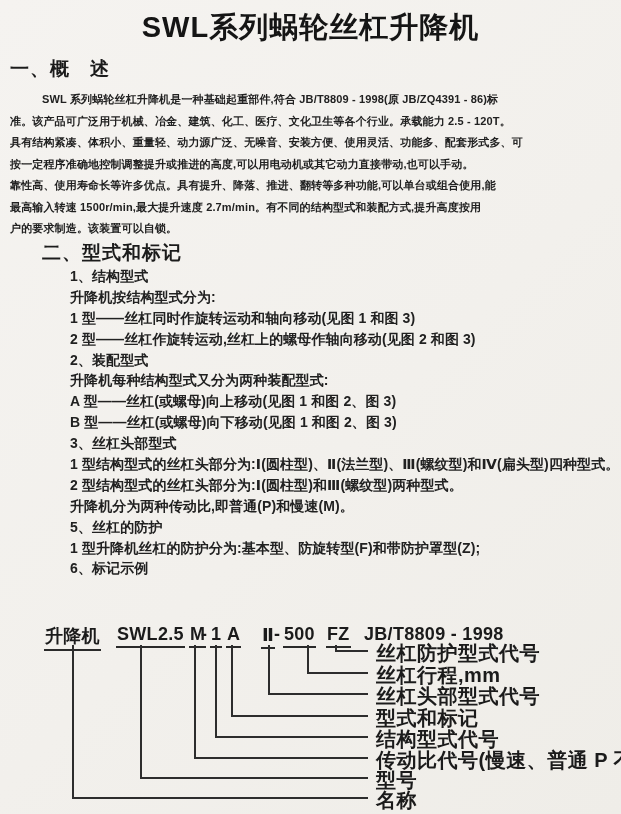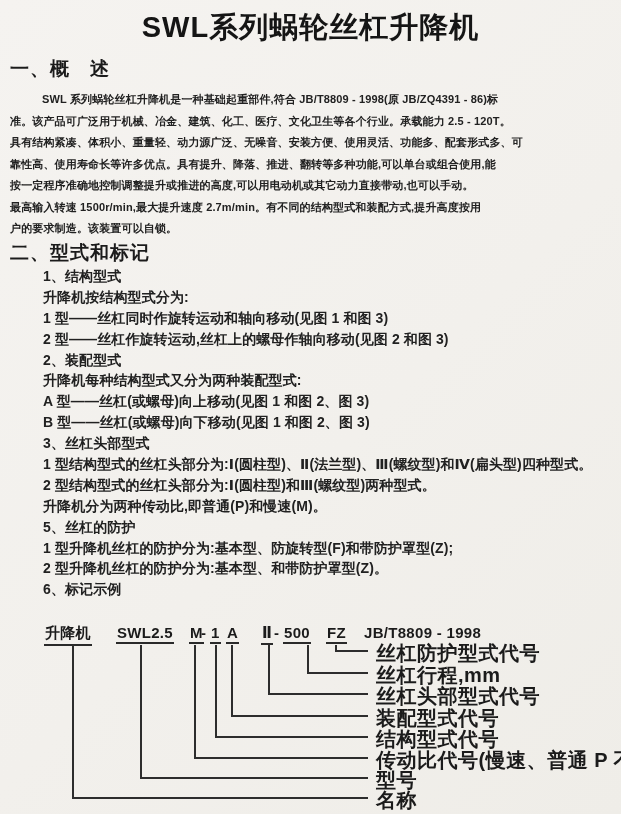--- a/index.html
+++ b/index.html
@@ -16,42 +16,42 @@
     text-align:center;
     font-size:29px;font-weight:900;letter-spacing:1px;
     color:#151515;
   }
   .sec-heading{
     position:absolute;left:10px;
     font-size:19px;font-weight:800;letter-spacing:1px;
     color:#1b1b1b;white-space:nowrap;
   }
   .h-overview{top:56px;}
-  .h-typemark{top:240px;}
+  .h-typemark{top:240px;margin-left:32px;}
   .para{
     position:absolute;top:89px;left:10px;width:604px;
   }
   .para .pline{
     height:21.5px;line-height:21.5px;
     font-size:11px;font-weight:600;letter-spacing:0.15px;
     white-space:nowrap;color:#212121;
   }
   .para .pline.indent{padding-left:32px;}
   .list{
     position:absolute;top:266px;left:43px;width:575px;
   }
   .list .lline{
     height:20.9px;line-height:20.9px;
     font-size:14px;font-weight:600;letter-spacing:0.1px;
-    white-space:nowrap;color:#212121;
+    white-space:nowrap;color:#212121;margin-left:27px;
   }
   .diagram{position:absolute;top:618px;left:0;width:621px;height:196px;}
   .code-item{
     position:absolute;top:6px;
-    font-size:15px;font-weight:700;letter-spacing:0.3px;
+    font-size:18px;font-weight:700;letter-spacing:0.3px;
     white-space:nowrap;color:#1b1b1b;
   }
   .code-item.u{border-bottom:2px solid #2a2a2a;padding:0 1px 1px 1px;}
   .vline{position:absolute;width:2px;background:#2d2d2d;}
   .hline{position:absolute;height:2px;background:#2d2d2d;}
   .dlabel{
     position:absolute;left:376px;
     font-size:20px;font-weight:700;letter-spacing:0.5px;
     white-space:nowrap;color:#1b1b1b;
   }
@@ -62,22 +62,22 @@
 <div class="page">
 
   <div class="doc-title">SWL系列蜗轮丝杠升降机</div>
 
   <div class="sec-heading h-overview">一、概　述</div>
 
   <div class="para">
     <div class="pline indent">SWL 系列蜗轮丝杠升降机是一种基础起重部件,符合 JB/T8809 - 1998(原 JB/ZQ4391 - 86)标</div>
     <div class="pline">准。该产品可广泛用于机械、冶金、建筑、化工、医疗、文化卫生等各个行业。承载能力 2.5 - 120T。</div>
     <div class="pline">具有结构紧凑、体积小、重量轻、动力源广泛、无噪音、安装方便、使用灵活、功能多、配套形式多、可</div>
+    <div class="pline">按一定程序准确地控制调整提升或推进的高度,可以用电动机或其它动力直接带动,也可以手动。</div>
     <div class="pline">靠性高、使用寿命长等许多优点。具有提升、降落、推进、翻转等多种功能,可以单台或组合使用,能</div>
-    <div class="pline">按一定程序准确地控制调整提升或推进的高度,可以用电动机或其它动力直接带动,也可以手动。</div>
     <div class="pline">最高输入转速 1500r/min,最大提升速度 2.7m/min。有不同的结构型式和装配方式,提升高度按用</div>
     <div class="pline">户的要求制造。该装置可以自锁。</div>
   </div>
 
   <div class="sec-heading h-typemark">二、型式和标记</div>
 
   <div class="list">
     <div class="lline">1、结构型式</div>
     <div class="lline">升降机按结构型式分为:</div>
     <div class="lline">1 型——丝杠同时作旋转运动和轴向移动(见图 1 和图 3)</div>
@@ -85,21 +85,20 @@
     <div class="lline">2、装配型式</div>
     <div class="lline">升降机每种结构型式又分为两种装配型式:</div>
     <div class="lline">A 型——丝杠(或螺母)向上移动(见图 1 和图 2、图 3)</div>
     <div class="lline">B 型——丝杠(或螺母)向下移动(见图 1 和图 2、图 3)</div>
     <div class="lline">3、丝杠头部型式</div>
     <div class="lline">1 型结构型式的丝杠头部分为:Ⅰ(圆柱型)、Ⅱ(法兰型)、Ⅲ(螺纹型)和Ⅳ(扁头型)四种型式。</div>
     <div class="lline">2 型结构型式的丝杠头部分为:Ⅰ(圆柱型)和Ⅲ(螺纹型)两种型式。</div>
     <div class="lline">升降机分为两种传动比,即普通(P)和慢速(M)。</div>
     <div class="lline">5、丝杠的防护</div>
     <div class="lline">1 型升降机丝杠的防护分为:基本型、防旋转型(F)和带防护罩型(Z);</div>
-    <div class="lline">2 型升降机丝杠的防护分为:基本型、和带防护罩型(Z)。</div>
     <div class="lline">6、标记示例</div>
   </div>
 
   <div class="diagram">
 
     <span class="code-item u" style="left:44px">升降机</span>
     <span class="code-item u" style="left:116px">SWL2.5</span>
     <span class="code-item u" style="left:189px">M</span>
     <span class="code-item" style="left:201px">-</span>
     <span class="code-item u" style="left:210px">1</span>
@@ -124,21 +123,21 @@
     <div class="hline" style="left:268px; top:75px;  width:100px"></div>
     <div class="hline" style="left:231px; top:97px;  width:137px"></div>
     <div class="hline" style="left:215px; top:118px; width:153px"></div>
     <div class="hline" style="left:194px; top:139px; width:174px"></div>
     <div class="hline" style="left:140px; top:159px; width:228px"></div>
     <div class="hline" style="left:72px;  top:179px; width:296px"></div>
 
     <span class="dlabel" style="top:22px">丝杠防护型式代号</span>
     <span class="dlabel" style="top:44px">丝杠行程,mm</span>
     <span class="dlabel" style="top:65px">丝杠头部型式代号</span>
-    <span class="dlabel" style="top:87px">装配型式代号</span>
+    <span class="dlabel" style="top:87px">型式和标记</span>
     <span class="dlabel" style="top:108px">结构型式代号</span>
     <span class="dlabel" style="top:129px">传动比代号(慢速、普通 P 不注)</span>
     <span class="dlabel" style="top:149px">型号</span>
     <span class="dlabel" style="top:169px">名称</span>
 
   </div>
 
 </div>
 
 </body></html>

